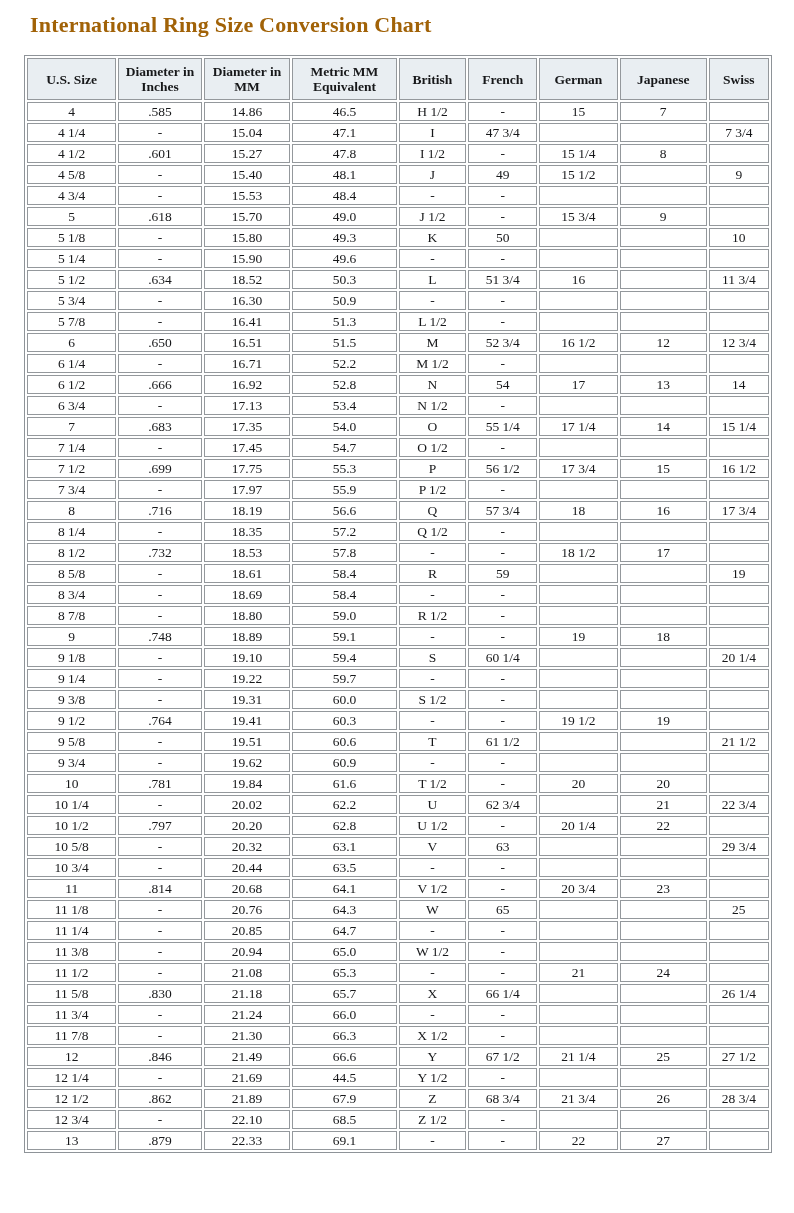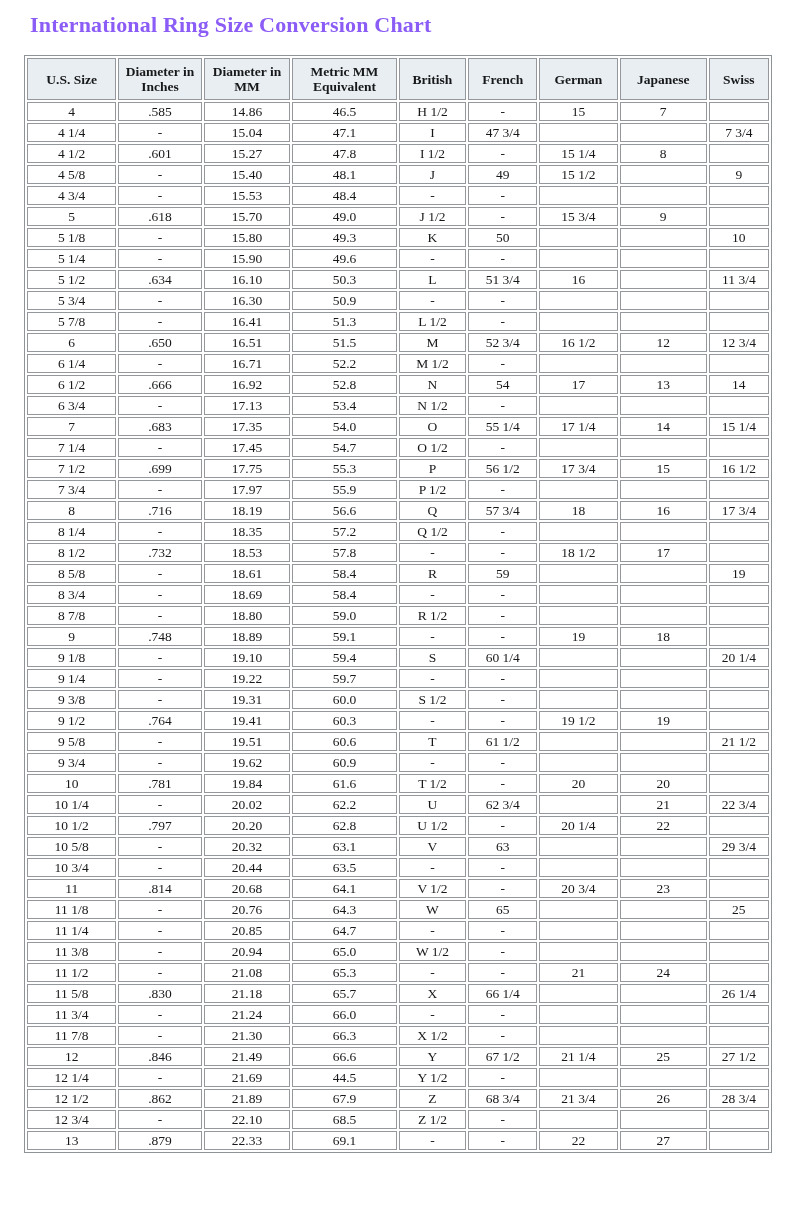--- a/index.html
+++ b/index.html
@@ -13,21 +13,21 @@
   .page {
     width: 794px;
     height: 1213px;
     background: #ffffff;
     position: relative;
     overflow: hidden;
   }
   .title {
     font-size: 22px;
     font-weight: bold;
-    color: #8b5cf6;
+    color: #a16207;
     margin: 0;
     padding: 12px 0 0 30px;
     letter-spacing: 0.2px;
     font-family: "Liberation Serif", "DejaVu Serif", serif;
   }
   table.ring-table {
     border-collapse: separate;
     border-spacing: 2px;
     table-layout: fixed;
     width: 748px;
@@ -187,21 +187,21 @@
           <td>49.6</td>
           <td>-</td>
           <td>-</td>
           <td></td>
           <td></td>
           <td></td>
         </tr>
         <tr>
           <td>5 1/2</td>
           <td>.634</td>
-          <td>16.10</td>
+          <td>18.52</td>
           <td>50.3</td>
           <td>L</td>
           <td>51 3/4</td>
           <td>16</td>
           <td></td>
           <td>11 3/4</td>
         </tr>
         <tr>
           <td>5 3/4</td>
           <td>-</td>

